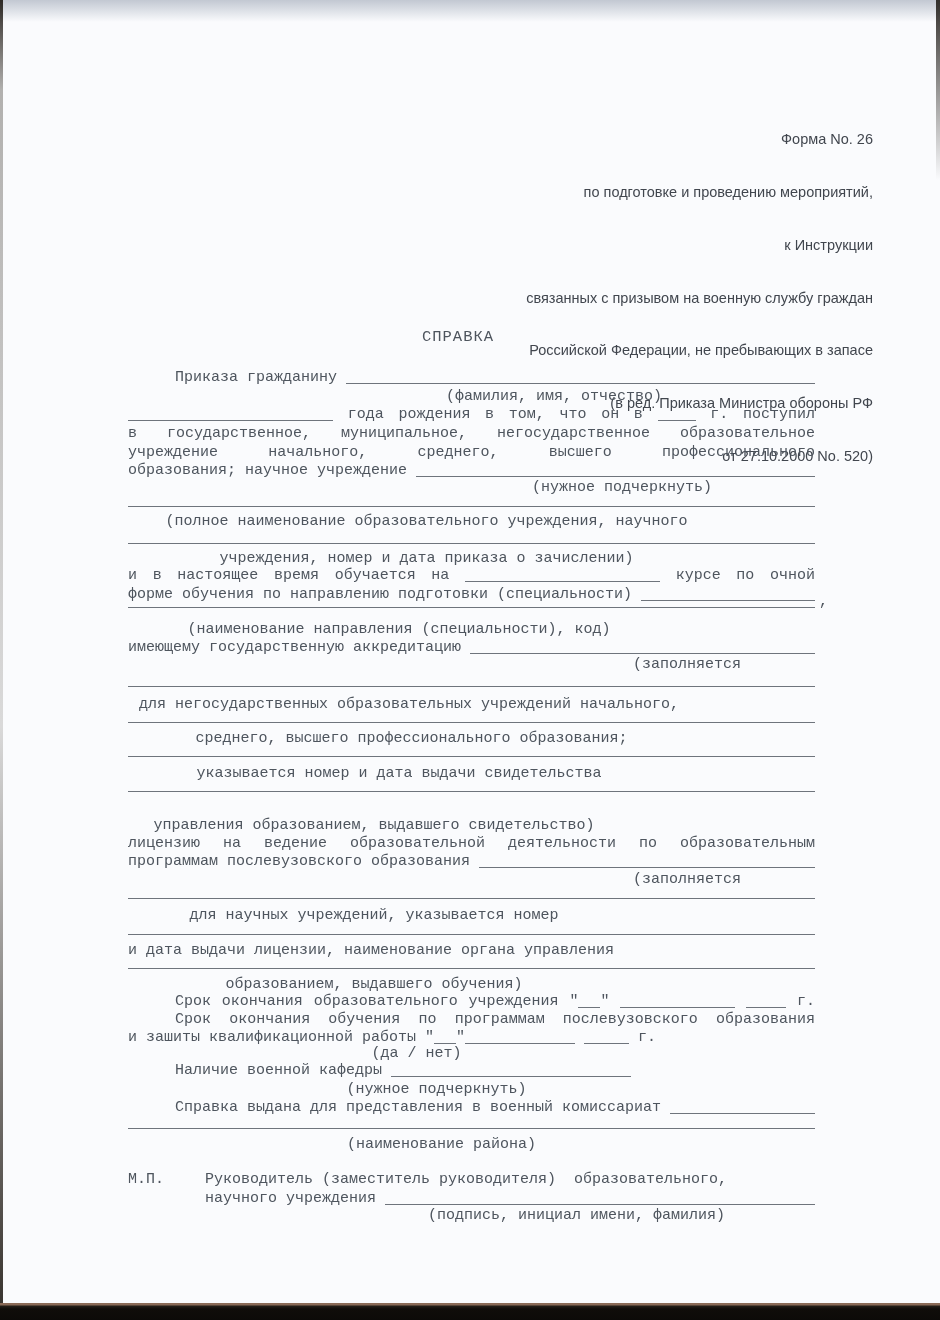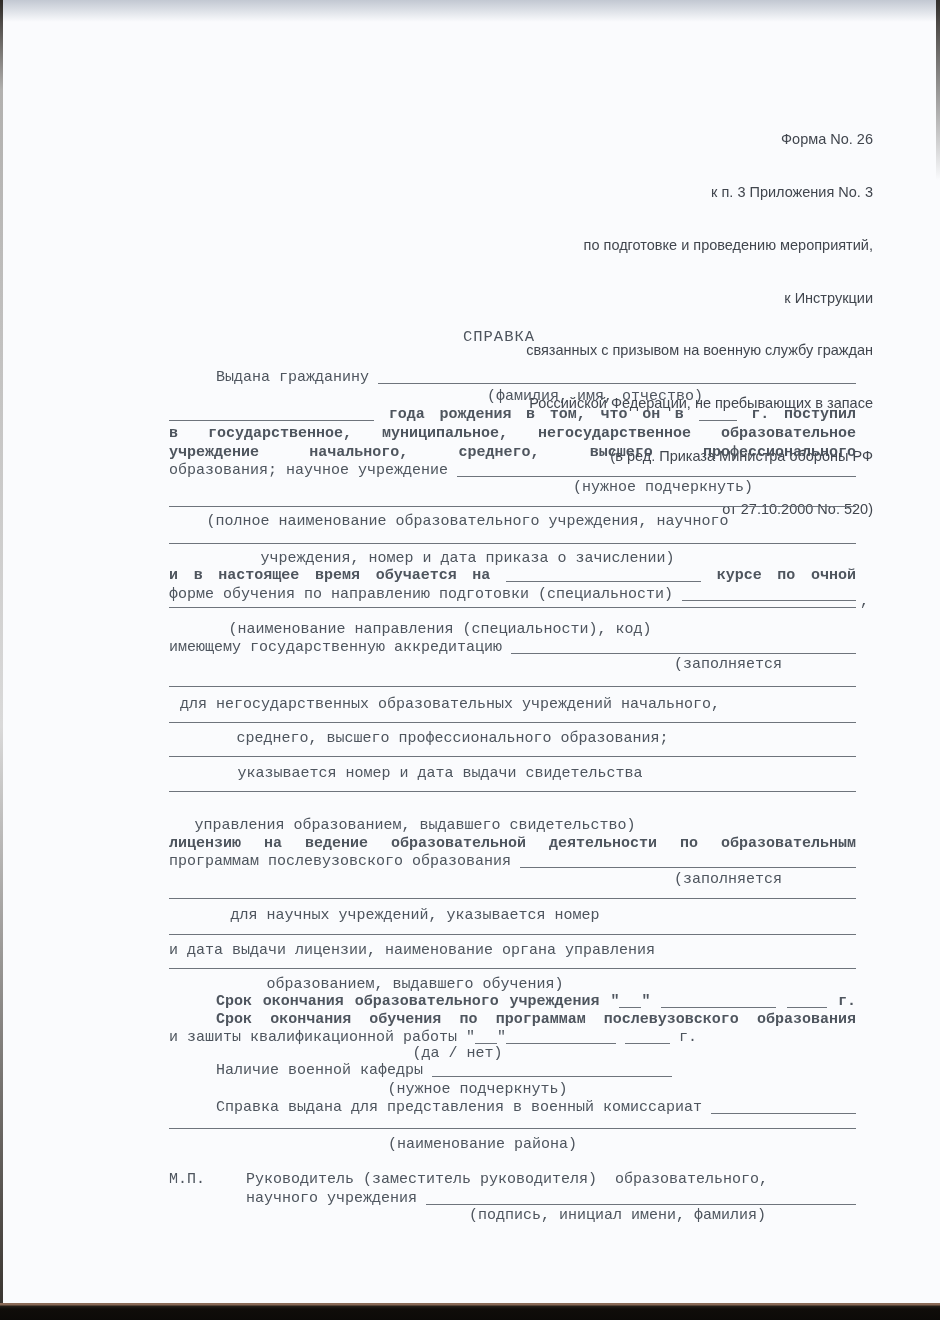--- a/index.html
+++ b/index.html
@@ -17,24 +17,24 @@
   .scan-left   { position:absolute; top:0; bottom:0; left:0; width:3px;
                  background:linear-gradient(180deg,#2e2a26 0px,rgba(90,86,80,.45) 90px,rgba(120,116,110,.25) 55%,#35302b 100%); }
   .scan-right  { position:absolute; top:0; right:0; width:4px; height:180px;
                  background:linear-gradient(180deg,#33302c 0%, rgba(0,0,0,0) 100%); }
   
   .hdr { position:absolute; top:96px; right:67px; text-align:right;
          font-family:"Liberation Sans","DejaVu Sans",sans-serif;
          font-size:14.5px; line-height:17.6px; color:#41464e; white-space:pre; }
   
   .doc { position:absolute; left:128px; top:0; width:687px; height:100%;
-         font-size:15px; line-height:19px;margin-left:41px; }
+         font-size:15px; line-height:19px; }
   .ln  { position:absolute; left:0; width:100%; white-space:pre; box-sizing:border-box; }
   .c   { text-align:center; }
-  .j   { white-space:normal; text-align:justify; text-align-last:justify;font-weight:bold; }
+  .j   { white-space:normal; text-align:justify; text-align-last:justify; }
   .flex{ display:flex; }
   .title { font-size:15.5px; letter-spacing:1px; }
   .rule { position:absolute; left:0; width:100%; height:0;
           border-top:1.2px solid #6e747c; }
   .rule .tail { position:absolute; right:-13px; top:-16px; white-space:pre; }
   .bl { display:inline-block; border-bottom:1px solid #6e747c; height:15px; vertical-align:-3px; }
   .bl-flex { flex:1; height:0; border-bottom:1px solid #6e747c; align-self:flex-end; margin-bottom:3px; }
   .sp { display:inline-block; width:9px; }
   .w22{width:22px}.w38{width:38px}.w40{width:40px}.w45{width:45px}
   .w110{width:110px}.w115{width:115px}.w195{width:195px}.w205{width:205px}.w240{width:240px}
@@ -43,34 +43,33 @@
 <body>
 
 <div class="page">
   <div class="scan-top"></div>
   <div class="scan-left"></div>
   <div class="scan-right"></div>
   <div class="scan-bottom"></div>
 
   <div class="hdr">
     <div>Форма No. 26</div>
-    <div>к п. 3 Приложения No. 3</div>
     <div>по подготовке и проведению мероприятий,</div>
     <div>к Инструкции</div>
     <div>связанных с призывом на военную службу граждан</div>
     <div>Российской Федерации, не пребывающих в запасе</div>
     <div>(в ред. Приказа Министра обороны РФ</div>
     <div>от 27.10.2000 No. 520)</div>
   </div>
 
   <div class="doc">
 
     <div class="ln c title" style="top:328px; padding-right:27px">СПРАВКА</div>
 
-    <div class="ln flex" style="top:368px; padding-left:47px"><span>Выдана гражданину </span><span class="bl-flex"></span></div>
+    <div class="ln flex" style="top:368px; padding-left:47px"><span>Приказа гражданину </span><span class="bl-flex"></span></div>
     <div class="ln c" style="top:387px; padding-left:165px">(фамилия, имя, отчество)</div>
 
     <div class="ln j" style="top:405px">
       <span class="bl w205"></span>
       <span>года рождения в том, что он в</span>
       <span class="bl w38"></span>
       <span>г. поступил</span>
     </div>
     <div class="ln j" style="top:424px">в государственное, муниципальное, негосударственное образовательное</div>
     <div class="ln j" style="top:443px">учреждение начального, среднего, высшего профессионального</div>

